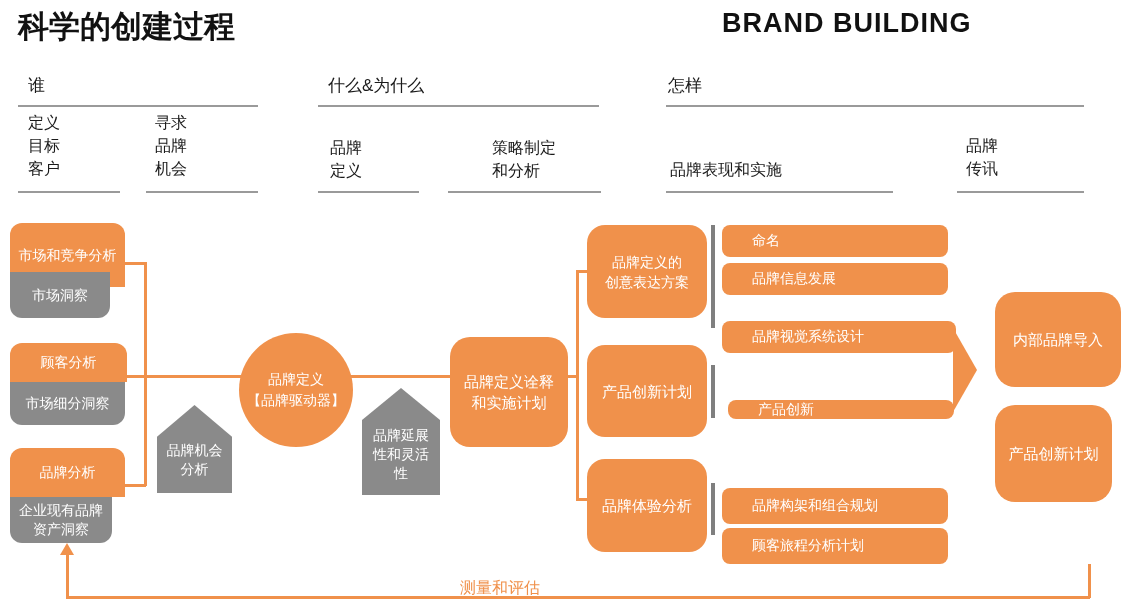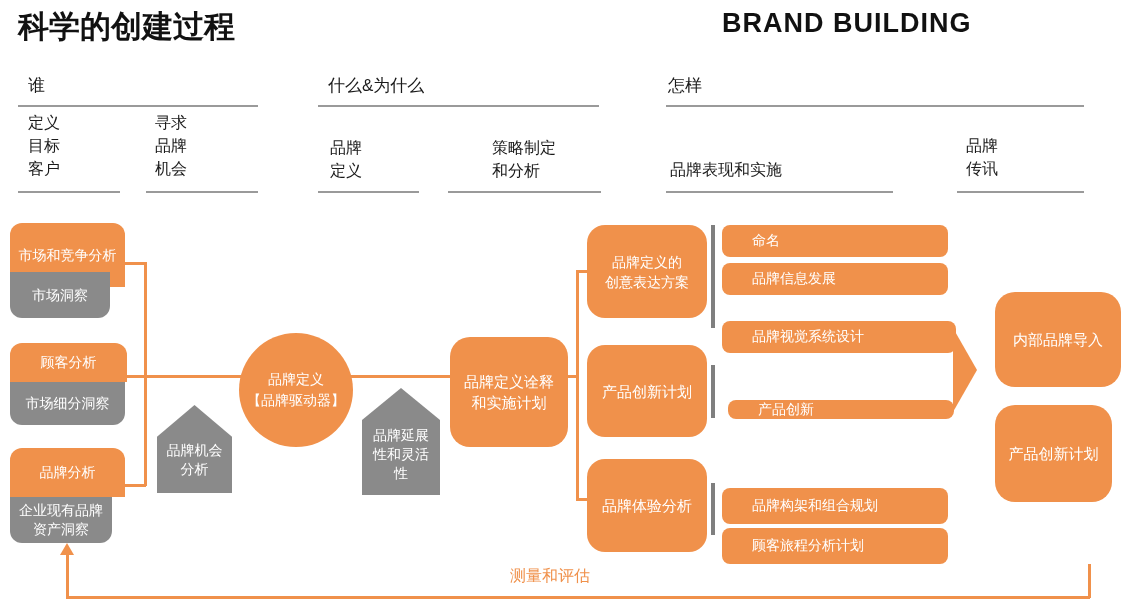--- a/index.html
+++ b/index.html
@@ -26,21 +26,21 @@
   .pairBot{border-radius:0 0 12px 12px;}
   .pent{background:var(--gray);color:#fff;display:flex;align-items:center;justify-content:center;text-align:center;font-size:14px;line-height:19px;z-index:2;}
   .circle{border-radius:50%;z-index:3;}
   .round18{border-radius:18px;}
   .round20{border-radius:20px;}
   .bar{background:var(--orange);color:#fff;display:flex;align-items:center;font-size:14px;padding-left:30px;box-sizing:border-box;border-radius:8px;z-index:2;}
   .sepbar{background:var(--sep);width:4px;z-index:2;}
   .conn{z-index:1;}
   .tri-right{width:0;height:0;border-top:42px solid transparent;border-bottom:42px solid transparent;border-left:24px solid var(--orange);z-index:2;}
   .tri-up{width:0;height:0;border-left:7px solid transparent;border-right:7px solid transparent;border-bottom:12px solid var(--orange);z-index:1;}
-  .fblabel{color:var(--orange);font-size:16px;text-align:center;z-index:2;}
+  .fblabel{color:var(--orange);font-size:16px;z-index:2;margin-top:12px;}
 </style>
 </head>
 <body>
 
 <div id="stage">
 
   <div class="abs title" style="left:18px;top:6px;font-size:31px;">科学的创建过程</div>
   <div class="abs title" style="left:722px;top:8px;font-size:27px;letter-spacing:1px;">BRAND BUILDING</div>
 
   <div class="abs colhead" style="left:28px;top:74px;">谁</div>

